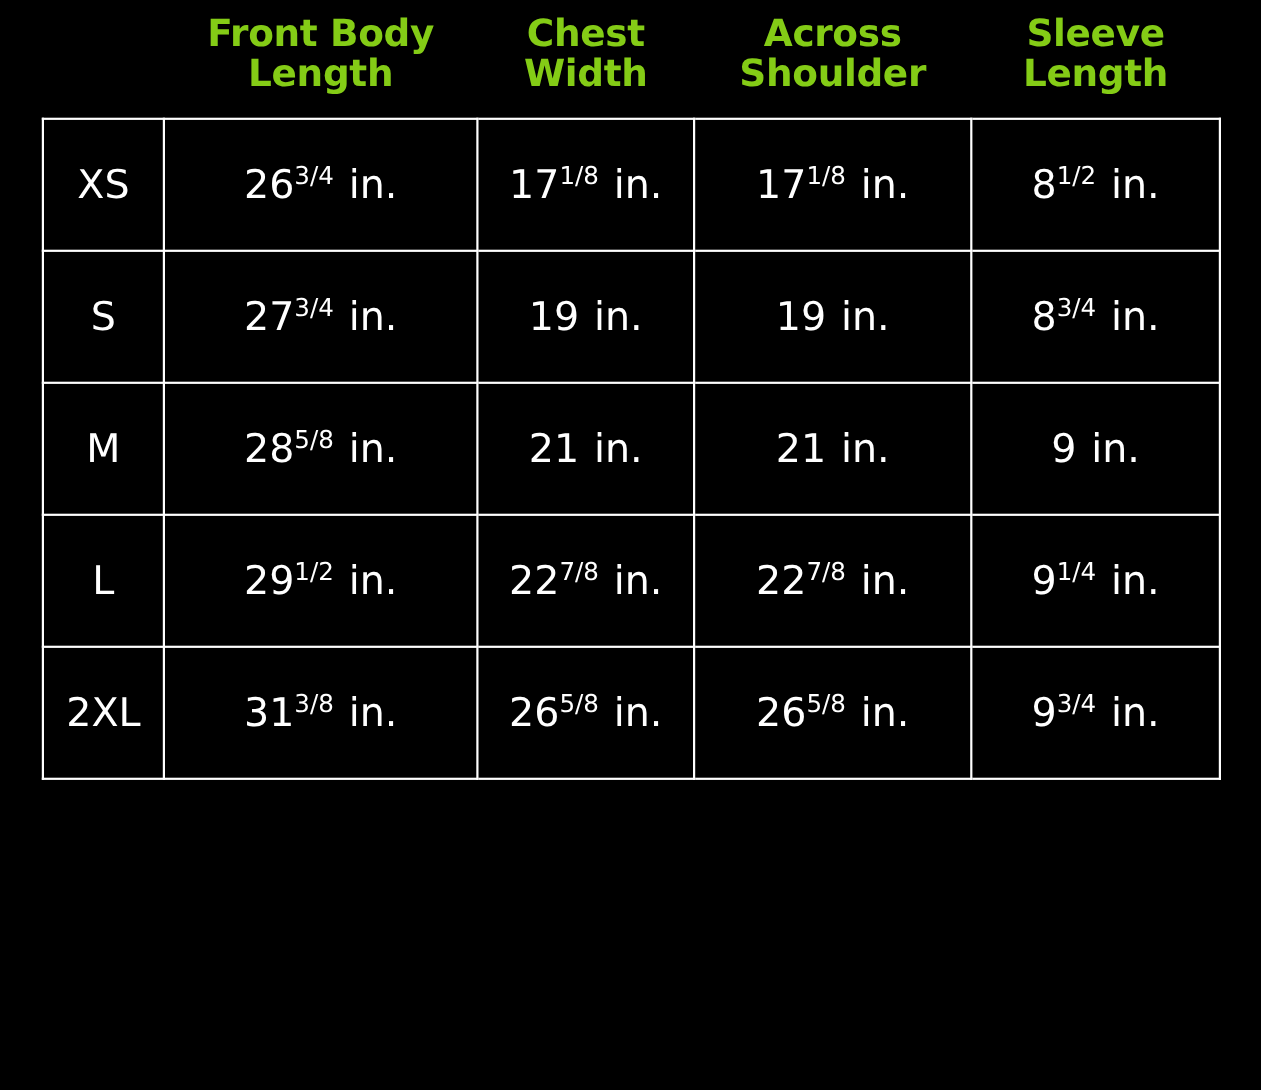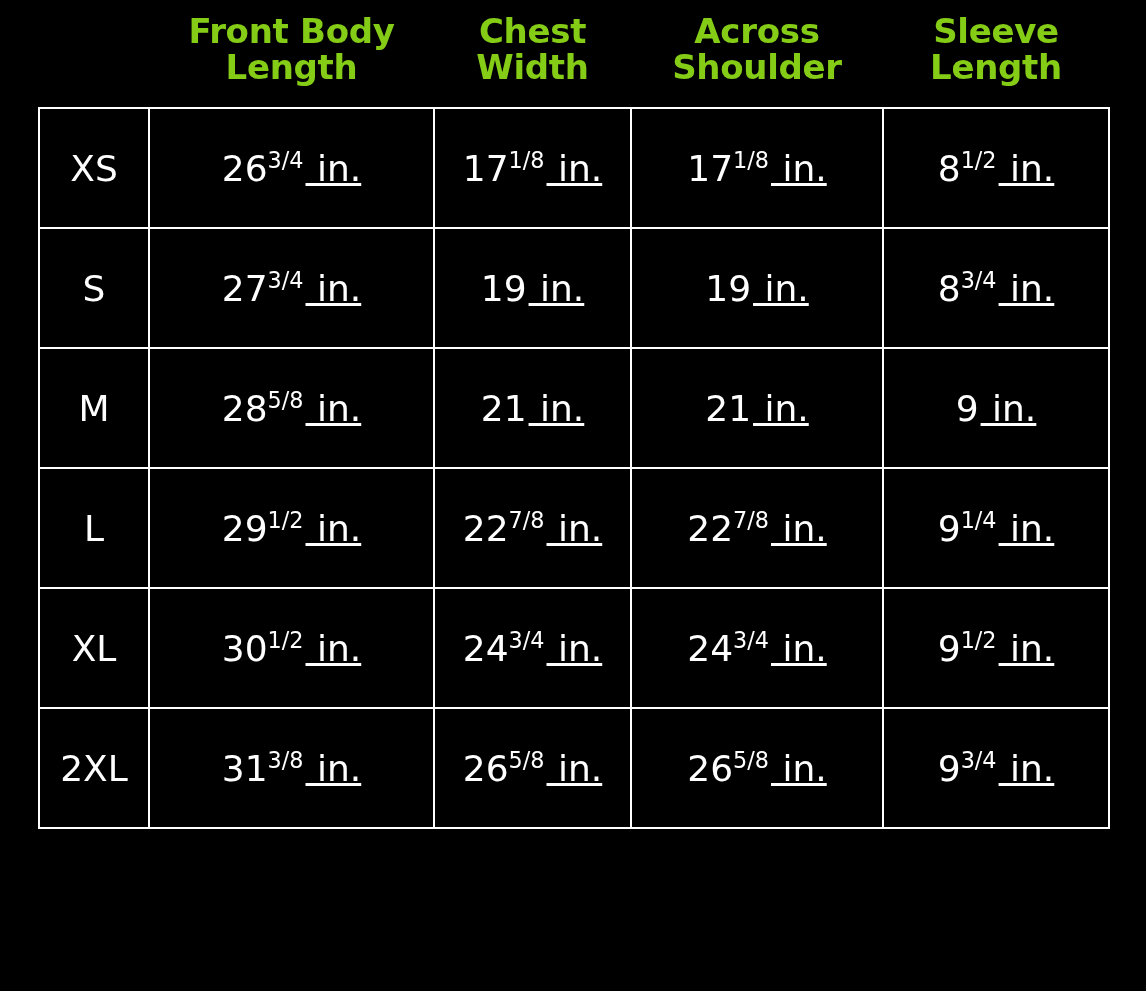--- a/index.html
+++ b/index.html
@@ -64,21 +64,20 @@
     border-radius: 27px;
   }
   .frac {
     font-size: 0.62em;
     vertical-align: super;
     line-height: 0;
     text-align: right;
   }
   .unit {
     margin-left: 2px;
-    text-decoration: underline;
   }
 </style>
 </head>
 <body>
 
 <div class="sheet">
   <table class="size-chart">
     <colgroup>
       <col class="c0">
         <col class="c1">
@@ -118,27 +117,20 @@
           <td><span>9</span><span class="unit"> in.</span></td>
         </tr>
         <tr>
           <td class="size-cell">L</td>
           <td><span>29</span><span class="frac">1/2</span><span class="unit"> in.</span></td>
           <td><span>22</span><span class="frac">7/8</span><span class="unit"> in.</span></td>
           <td><span>22</span><span class="frac">7/8</span><span class="unit"> in.</span></td>
           <td><span>9</span><span class="frac">1/4</span><span class="unit"> in.</span></td>
         </tr>
         <tr>
-          <td class="size-cell">XL</td>
-          <td><span>30</span><span class="frac">1/2</span><span class="unit"> in.</span></td>
-          <td><span>24</span><span class="frac">3/4</span><span class="unit"> in.</span></td>
-          <td><span>24</span><span class="frac">3/4</span><span class="unit"> in.</span></td>
-          <td><span>9</span><span class="frac">1/2</span><span class="unit"> in.</span></td>
-        </tr>
-        <tr>
           <td class="size-cell">2XL</td>
           <td><span>31</span><span class="frac">3/8</span><span class="unit"> in.</span></td>
           <td><span>26</span><span class="frac">5/8</span><span class="unit"> in.</span></td>
           <td><span>26</span><span class="frac">5/8</span><span class="unit"> in.</span></td>
           <td><span>9</span><span class="frac">3/4</span><span class="unit"> in.</span></td>
         </tr>
       </tbody>
   </table>
 </div>
 

